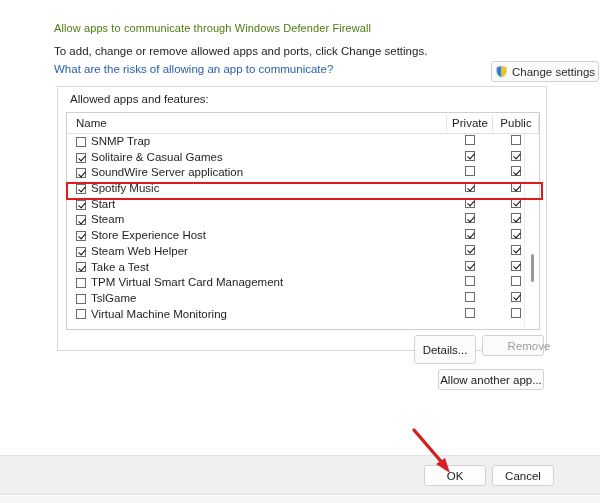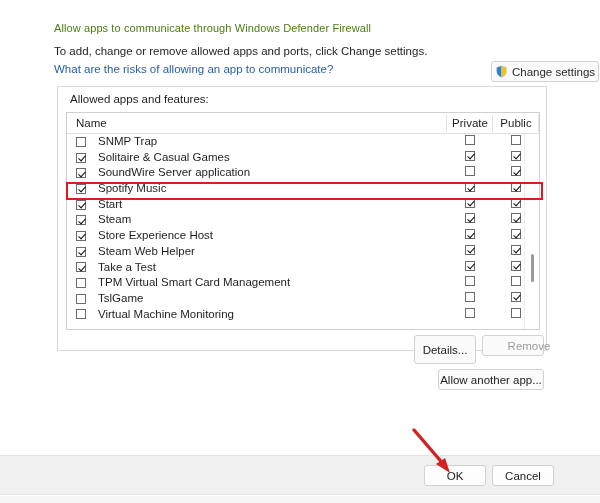--- a/index.html
+++ b/index.html
@@ -155,21 +155,21 @@
     position: relative;
     height: 15.7px;
     box-sizing: border-box;
   }
   .row-name {
     position: absolute;
     left: 9px;
     top: 0px;
     display: flex;
     align-items: center;
-    gap: 12px;
+    gap: 5px;
     font-size: 11.5px;
     color: #1f1f1f;
     white-space: nowrap;
     line-height: 15.7px;
   }
   .cb-private {
     position: absolute;
     left: 380px;
     top: 1px;
     width: 46px;

